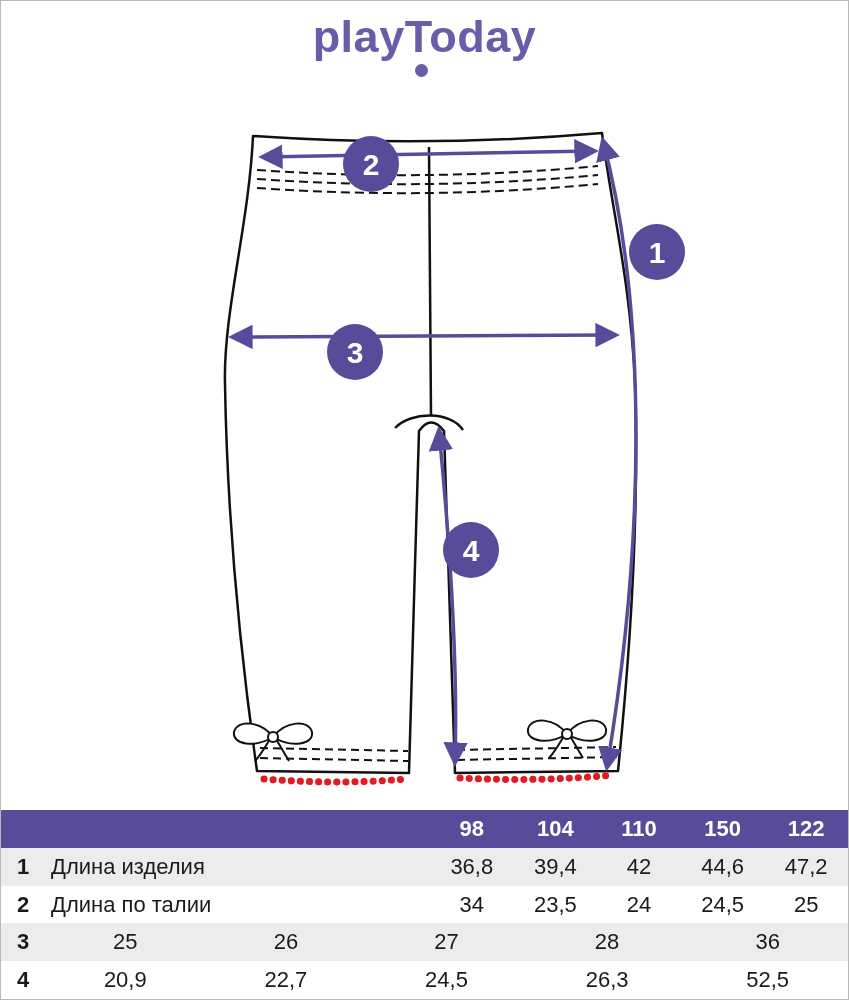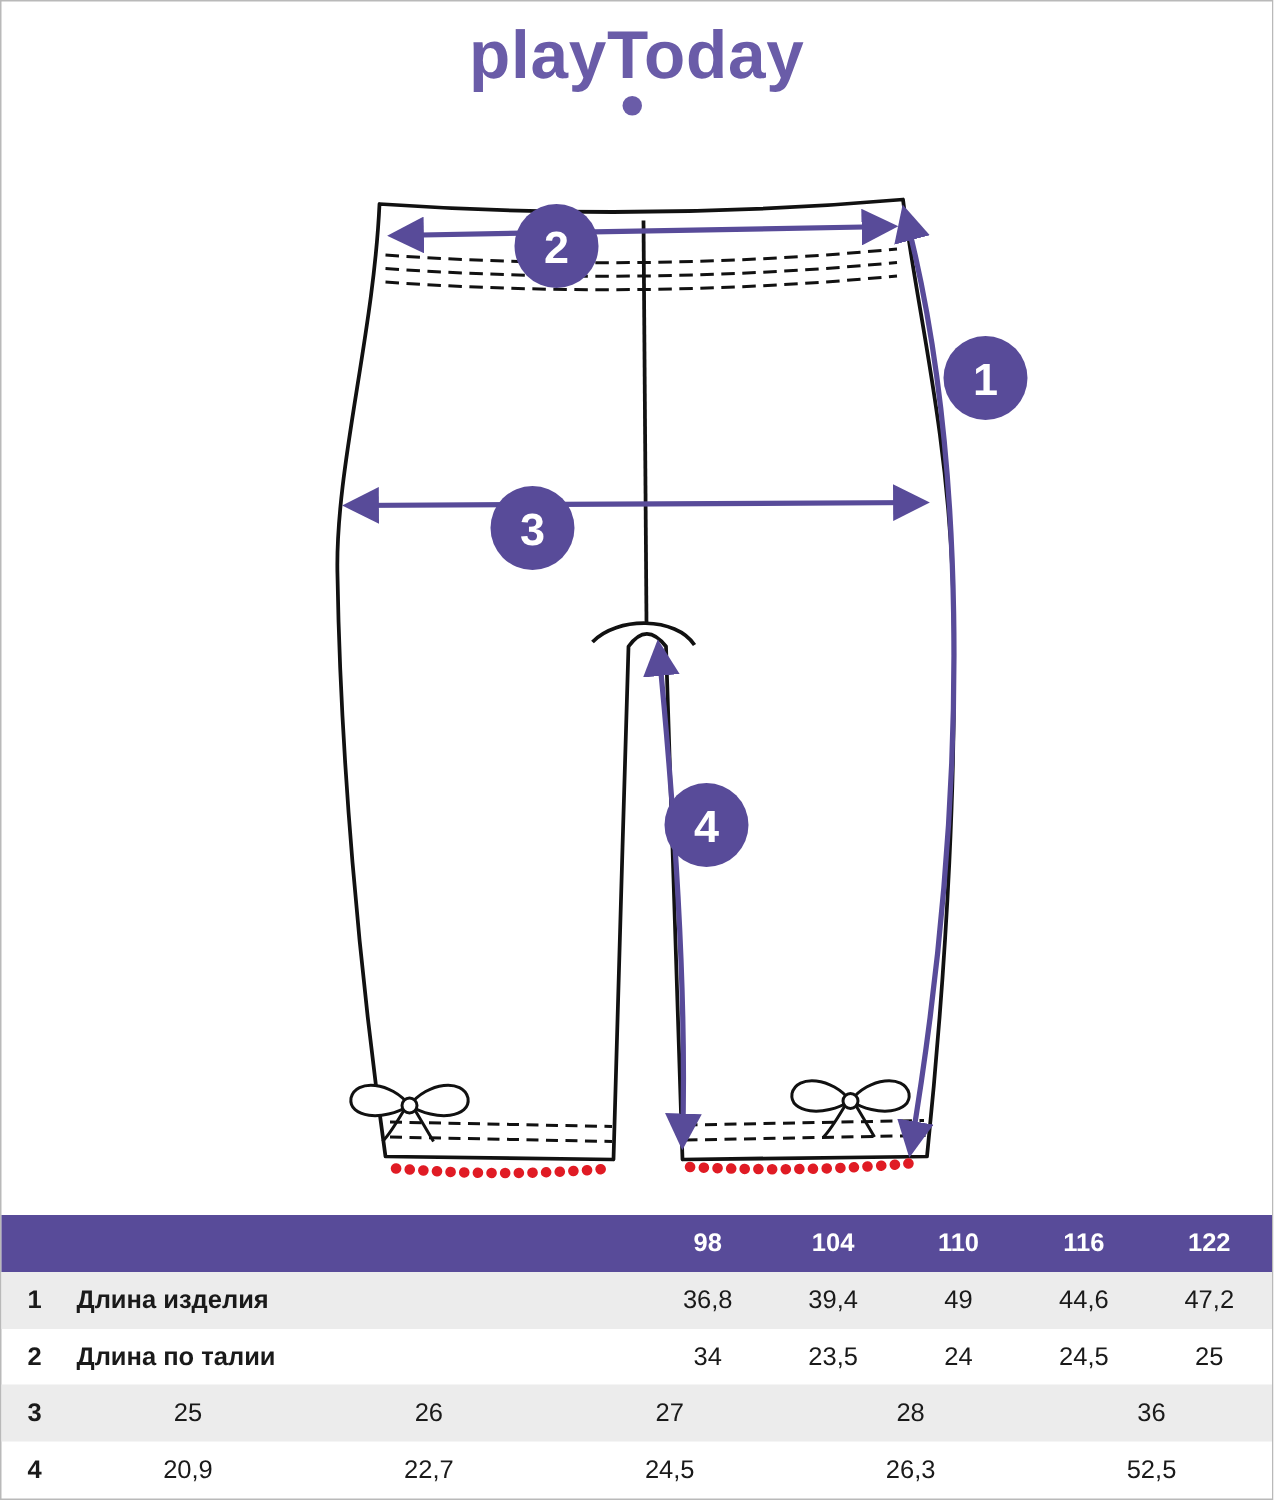--- a/index.html
+++ b/index.html
@@ -43,29 +43,29 @@
     font-family: "Liberation Sans", sans-serif;
     font-weight: bold;
     font-size: 30px;
     text-anchor: middle;
   }
   
   .size-table {
     margin-top: auto;
     height: 191px;
     display: flex; flex-direction: column;
-    font-size: 17px;
+    font-size: 22px;
     color: #1a1a1a;
   }
   .trow { display: flex; flex: 1; align-items: center; }
   .trow.thead { background: #584b99; color: #fff; font-weight: bold; }
   .trow.alt { background: #ececec; }
   .c { height: 100%; display: flex; align-items: center; }
   .c.num { width: 44px; justify-content: center; font-weight: bold; }
-  .c.label { width: 385px; padding-left: 6px; font-weight: bold; }
+  .c.label { width: 385px; padding-left: 6px; }
   .c.val { flex: 1; justify-content: center; }
 </style>
 </head>
 <body>
 
 <div class="page">
 
   <div class="logo-wrap">
     <div class="logo-text">playToday</div>
     <div class="logo-dot"></div>
@@ -154,30 +154,30 @@
     </g>
   </svg>
 
   <div class="size-table">
     <div class="trow thead">
       <div class="c num"></div>
       <div class="c label"></div>
       <div class="c val">98</div>
       <div class="c val">104</div>
       <div class="c val">110</div>
-      <div class="c val">116</div>
+      <div class="c val">150</div>
       <div class="c val">122</div>
     </div>
 
     <div class="trow alt">
       <div class="c num">1</div>
       <div class="c label">Длина изделия</div>
       <div class="c val">36,8</div>
       <div class="c val">39,4</div>
-      <div class="c val">49</div>
+      <div class="c val">42</div>
       <div class="c val">44,6</div>
       <div class="c val">47,2</div>
     </div>
 
     <div class="trow">
       <div class="c num">2</div>
       <div class="c label">Длина по талии</div>
       <div class="c val">34</div>
       <div class="c val">23,5</div>
       <div class="c val">24</div>

